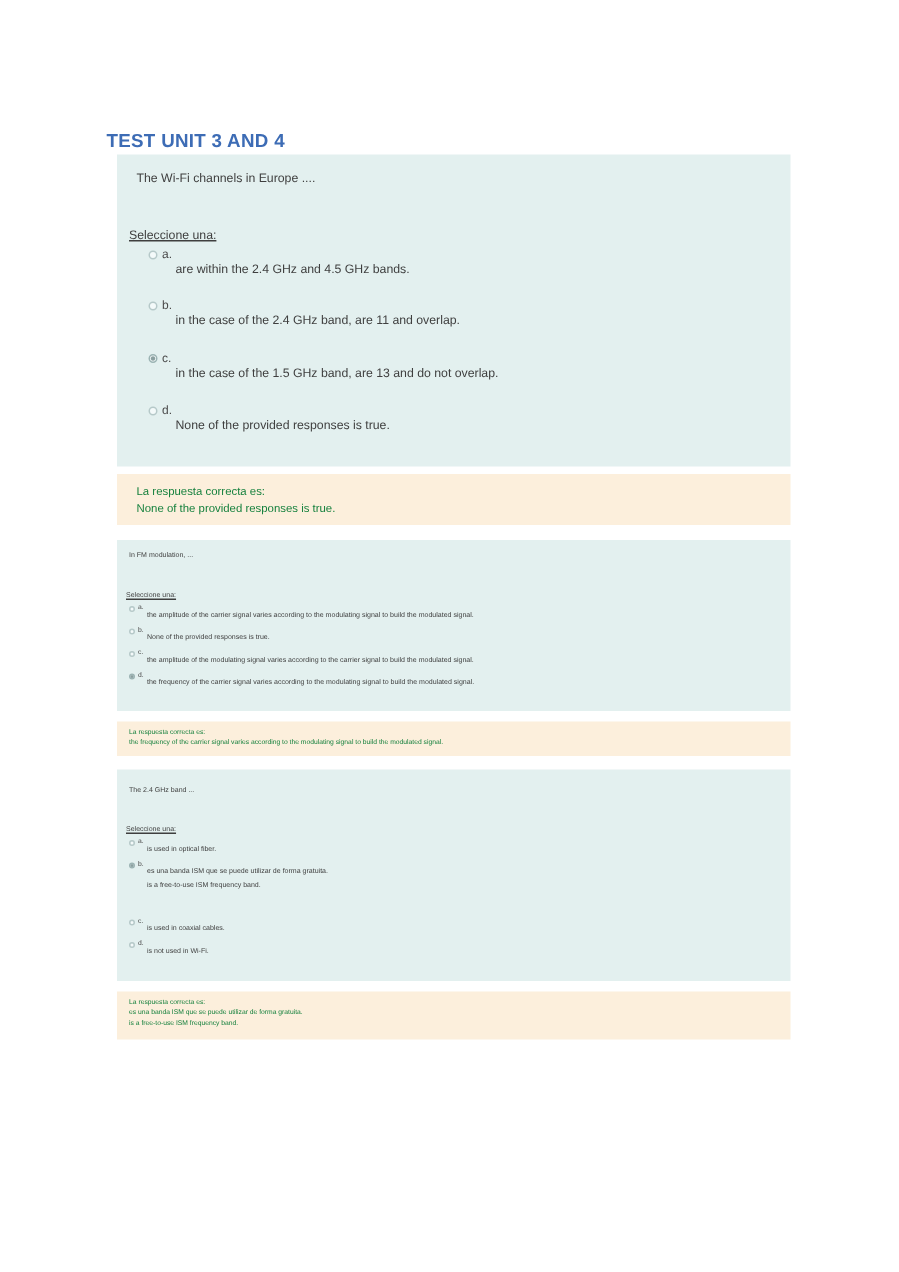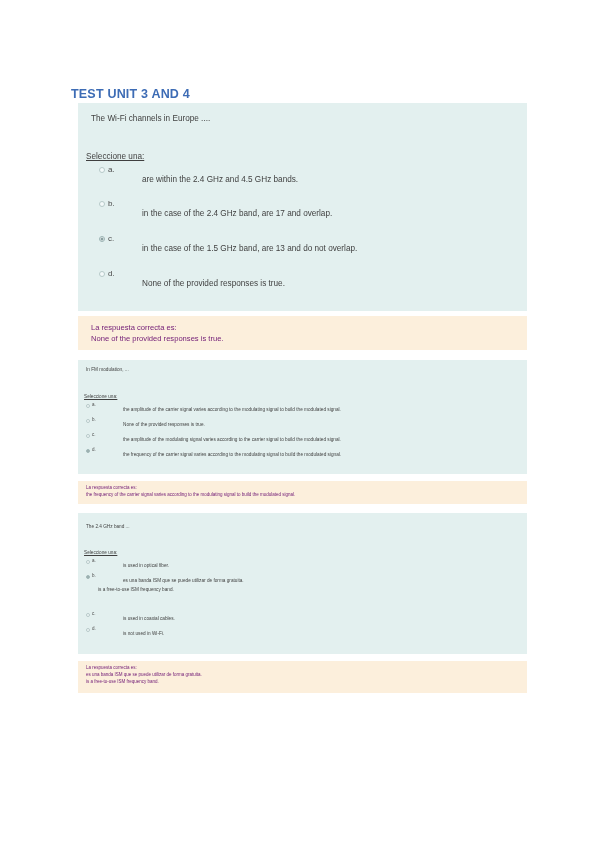--- a/index.html
+++ b/index.html
@@ -41,21 +41,21 @@
     width: 449px;
     background: #e3f0ef;
     box-sizing: border-box;
   }
   .fbblock {
     position: absolute;
     left: 78px;
     width: 449px;
     background: #fcefdc;
     box-sizing: border-box;
-    color: #701a75;
+    color: #15803d;
   }
 
   .qtext {
     color: #3f3f3f;
   }
   .prompt {
     color: #3f3f3f;
     text-decoration: underline;
   }
 
@@ -83,21 +83,20 @@
     top: 50%;
     transform: translate(-50%, -50%);
   }
   .optletter {
     position: absolute;
     color: #4a4a4a;
   }
   .opttext {
     position: absolute;
     color: #3f3f3f;
-    margin-left: 25px;
   }
 
   
   #block1 { top: 103px; height: 208px; }
   #block1 .qtext { position: absolute; left: 13px; top: 11px; font-size: 8.2px; }
   #block1 .prompt { position: absolute; left: 8px; top: 49px; font-size: 8.2px; }
   #block1 .opt { position: absolute; left: 0; width: 100%; height: 34px; }
   #block1 .opt.o1 { top: 62px; }
   #block1 .opt.o2 { top: 96px; }
   #block1 .opt.o3 { top: 131px; }
@@ -161,21 +160,21 @@
     <div class="prompt">Seleccione una:</div>
 
     <div class="opt o1">
       <span class="radio"></span>
       <span class="optletter">a.</span>
       <span class="opttext">are within the 2.4 GHz and 4.5 GHz bands.</span>
     </div>
     <div class="opt o2">
       <span class="radio"></span>
       <span class="optletter">b.</span>
-      <span class="opttext">in the case of the 2.4 GHz band, are 17 and overlap.</span>
+      <span class="opttext">in the case of the 2.4 GHz band, are 11 and overlap.</span>
     </div>
     <div class="opt o3">
       <span class="radio sel"></span>
       <span class="optletter">c.</span>
       <span class="opttext">in the case of the 1.5 GHz band, are 13 and do not overlap.</span>
     </div>
     <div class="opt o4">
       <span class="radio"></span>
       <span class="optletter">d.</span>
       <span class="opttext">None of the provided responses is true.</span>

